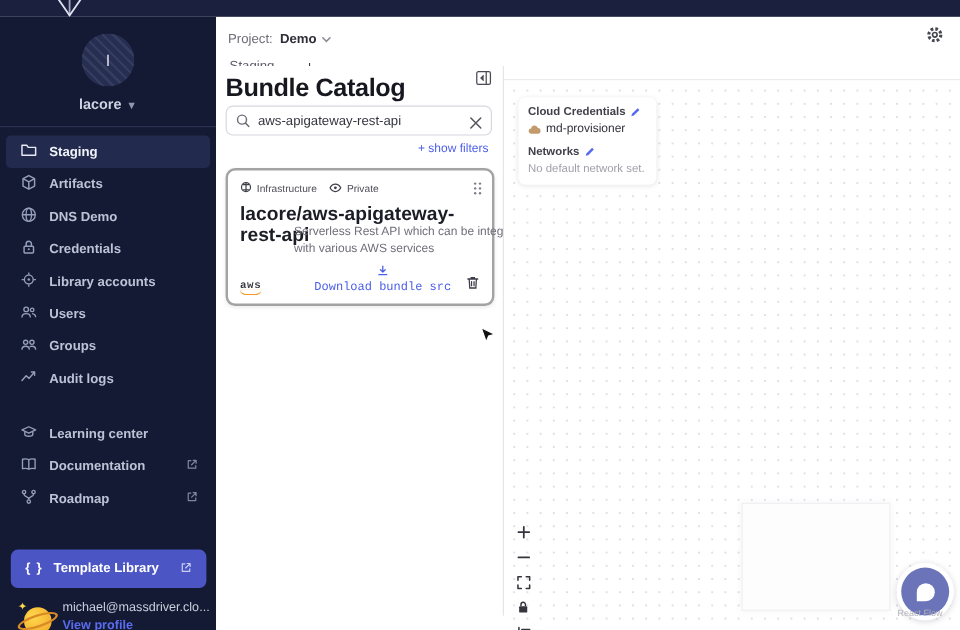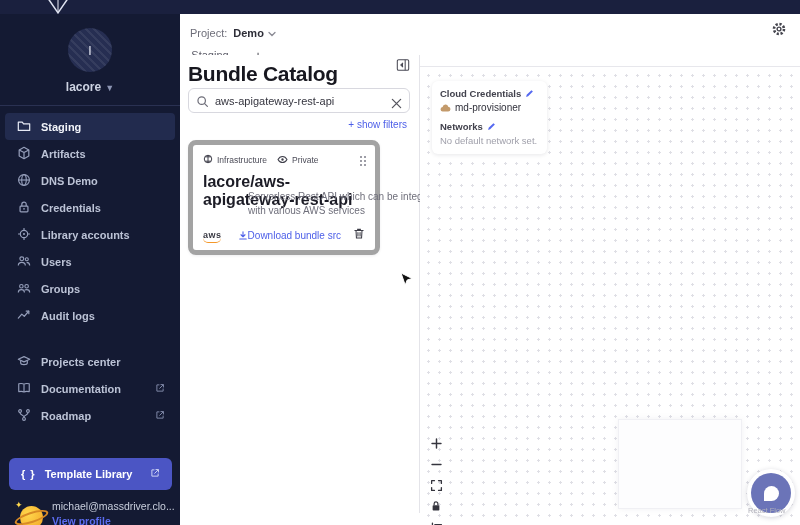--- a/index.html
+++ b/index.html
@@ -62,34 +62,34 @@
   .catalog { position:absolute; left:180px; top:55px; width:240px; height:458px; background:#fff; border-right:1px solid #e4e4e9; }
   .collapse-btn { position:absolute; right:9px; top:3px; width:14px; height:14px; color:#4a4a55; cursor:pointer; }
   .catalog h1 { position:absolute; left:8px; top:7px; font-size:21px; font-weight:700; color:#17171f; letter-spacing:-0.3px; }
   .searchbox { position:absolute; left:8px; top:33px; width:222px; height:25px; border:1px solid #d8d8df; border-radius:6px; background:#fff; }
   .searchbox .mag { position:absolute; left:7px; top:5px; color:#6d6d78; }
   .searchbox input { position:absolute; left:26px; top:1px; width:170px; height:21px; border:none; outline:none;
                      font-size:11px; color:#35353f; font-family:"Liberation Sans", sans-serif; background:transparent; }
   .searchbox .clear { position:absolute; right:7px; top:6px; color:#55555e; cursor:pointer; }
   .show-filters { position:absolute; right:12px; top:64px; color:#4c5ee8; font-size:10px; cursor:pointer; }
 
-  .bundle-card { position:absolute; left:8px; top:85px; width:192px; height:115px; background:#fff; border:5px solid #a3a3a3;
+  .bundle-card { position:absolute; left:8px; top:85px; width:224px; height:115px; background:#fff; border:2px solid #a3a3a3;
                  border-radius:8px; box-shadow:0 1px 3px rgba(20,20,40,.07); cursor:grab; }
   .bc-badges { position:absolute; left:10px; top:9px; display:flex; align-items:center; gap:10px; color:#4c4c58; font-size:8.5px; }
   .bc-badges .badge { display:flex; align-items:center; gap:4px; }
   .bc-badges .icn { color:#3f3f4a; }
   .bc-grip { position:absolute; right:8px; top:8px; color:#7c7c88; cursor:grab; }
   .bc-title { position:absolute; left:10px; top:28px; font-size:16px; font-weight:700; color:#1c1c26; }
   .bc-desc { position:absolute; left:10px; top:45px; width:200px; font-size:10px; color:#6f6f7b; line-height:1.35;margin-left:45px; }
-  .bc-footer { position:absolute; left:0; bottom:0; width:100%; height:26px; }
+  .bc-footer { position:absolute; left:0; bottom:0; width:100%; height:26px;font-family:Liberation Mono, monospace; }
   .aws-logo { position:absolute; left:10px; bottom:7px; width:22px; }
   .aws-logo .aws-txt { font-size:9px; font-weight:700; color:#3a3a44; letter-spacing:.5px; line-height:8px; display:block; }
   .aws-logo .aws-smile { display:block; width:18px; height:5px; border:solid #f4982a; border-width:0 0 1.6px 0; border-radius:0 0 9px 9px; margin-top:-1px; }
-  .bc-download { position:absolute; right:34px; bottom:7px; display:flex; align-items:flex-start; gap:0;
-                 color:#4c5ee8; font-size:10px; cursor:pointer; }
+  .bc-download { position:absolute; right:34px; bottom:7px; display:flex; align-items:center; gap:0;
+                 color:#4c5ee8; font-size:10px; cursor:pointer;flex-direction:column; }
   .bc-trash { position:absolute; right:10px; bottom:6px; color:#3d3d47; cursor:pointer; }
 
   
   .canvas { position:absolute; left:420px; top:67px; width:380px; height:458px; background-color:#fff;
             background-image:radial-gradient(circle, #dfdfe5 1px, transparent 1.1px); background-size:11px 11px; background-position:3px 3px; }
 
   .env-card { position:absolute; left:12px; top:14px; width:115px; min-height:70px; background:#fff; border-radius:6px;
               box-shadow:0 1px 4px rgba(20,20,40,.10); padding:7px 8px 8px; }
   .env-row { display:flex; align-items:center; gap:4px; }
   .env-label { font-size:9.5px; font-weight:600; color:#41414c; }
@@ -201,21 +201,21 @@
         <span>Audit logs</span>
       </div>
     </div>
 
     <div class="nav2">
       <div class="nav-item">
         <span class="icn"><svg width="14" height="14" viewBox="0 0 16 16" fill="none" stroke="currentColor" stroke-width="1.3" stroke-linejoin="round">
               <path d="M8 3l6.5 3L8 9 1.5 6z"></path>
               <path d="M4.2 7.6v2.6c0 1 1.7 1.9 3.8 1.9s3.8-.9 3.8-1.9V7.6"></path>
             </svg></span>
-        <span>Projects center</span>
+        <span>Learning center</span>
       </div>
       <div class="nav-item">
         <span class="icn"><svg width="14" height="14" viewBox="0 0 16 16" fill="none" stroke="currentColor" stroke-width="1.3" stroke-linejoin="round">
               <path d="M8 3.6C6.5 2.6 4.5 2.6 2 3.1v9c2.5-.5 4.5-.5 6 .5 1.5-1 3.5-1 6-.5v-9c-2.5-.5-4.5-.5-6 .5z"></path>
               <path d="M8 3.8v8.8"></path>
             </svg></span>
         <span>Documentation</span>
         <span class="ext"><svg width="10" height="10" viewBox="0 0 16 16" fill="none" stroke="currentColor" stroke-width="1.6" stroke-linecap="round" stroke-linejoin="round">
               <path d="M6.5 3H3v10h10V9.5M9.5 2.5H13.5V6.5M13 3L7.5 8.5"></path>
             </svg></span>

